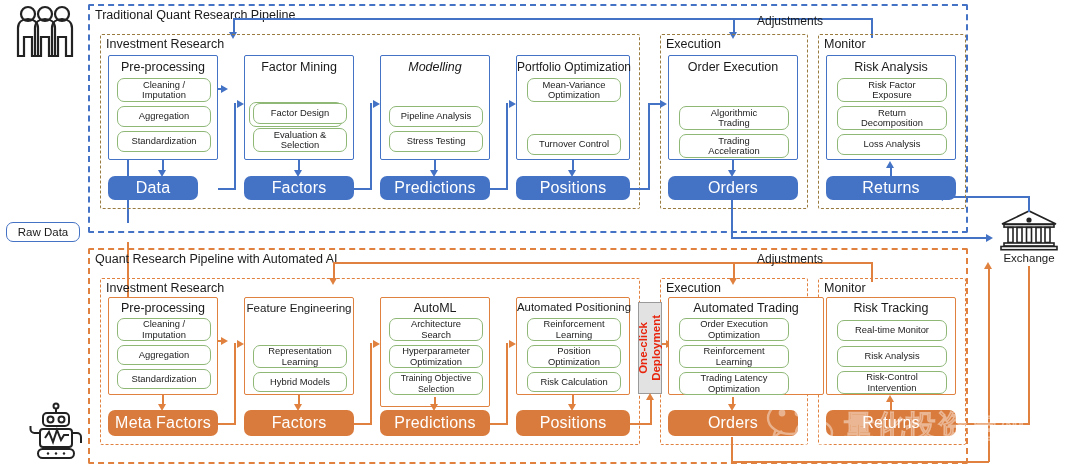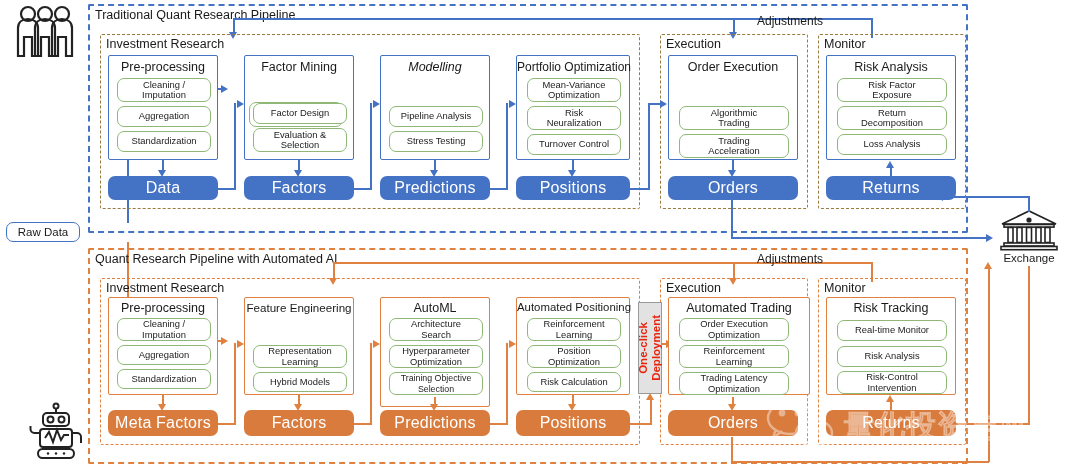--- a/index.html
+++ b/index.html
@@ -172,21 +172,21 @@
     </div>
   <div class="sub abs" style="left:8px;top:50px;width:94px;height:21px;">
       <span style="white-space:pre-line">Aggregation</span>
     </div>
   <div class="sub abs" style="left:8px;top:75px;width:94px;height:21px;">
       <span style="white-space:pre-line">Standardization</span>
     </div>
 </div>
 <div class="ln" style="left:162px;top:160px;width:1.6px;height:12px;"></div>
 <div class="ah down" style="left:158px;top:170px;"></div>
-<div class="bar abs" style="left:108px;top:176px;width:110px;height:24px;">
+<div class="bar abs" style="left:108px;top:176px;width:90px;height:24px;">
     <span>Data</span>
   </div>
 
 <div class="card abs" style="left:244px;top:55px;width:110px;height:105px;">
   <div class="card-title" style="margin-top:4px;">Factor Mining</div>
   <div class="sub abs" style="left:4px;top:22px;width:94px;height:25px;margin-top:24px;">
       <span style="white-space:pre-line">Data Analysis</span>
     </div>
   <div class="sub abs" style="left:8px;top:47px;width:94px;height:21px;">
       <span style="white-space:pre-line">Factor Design</span>
@@ -221,24 +221,20 @@
   </div>
 <div class="ln" style="left:354px;top:188px;width:18px;height:1.6px;"></div>
 <div class="ln" style="left:370px;top:103px;width:1.6px;height:86px;"></div>
 <div class="ah right" style="left:373px;top:100px;"></div>
 
 <div class="card abs" style="left:516px;top:55px;width:114px;height:105px;">
   <div class="card-title" style="margin-top:4px;font-size:12px;">Portfolio Optimization</div>
   <div class="sub abs" style="left:10px;top:22px;width:94px;height:24px;">
       <span style="white-space:pre-line">Mean-Variance
 Optimization</span>
-    </div>
-  <div class="sub abs" style="left:10px;top:50px;width:94px;height:24px;">
-      <span style="white-space:pre-line">Risk
-Neuralization</span>
     </div>
   <div class="sub abs" style="left:10px;top:78px;width:94px;height:21px;">
       <span style="white-space:pre-line">Turnover Control</span>
     </div>
 </div>
 <div class="ln" style="left:572px;top:160px;width:1.6px;height:12px;"></div>
 <div class="ah down" style="left:568px;top:170px;"></div>
 <div class="bar abs" style="left:516px;top:176px;width:114px;height:24px;">
     <span>Positions</span>
   </div>
@@ -393,21 +389,21 @@
 <div class="occ abs" style="left:638px;top:302px;width:24px;height:92px;">
   <span style="white-space:pre-line">One-click
 Deployment</span>
 </div>
 <div class="ln o" style="left:630px;top:423px;width:22px;height:1.6px;"></div>
 <div class="ln o" style="left:650px;top:398px;width:1.6px;height:26px;"></div>
 <div class="ah up o" style="left:646px;top:393px;"></div>
 <div class="ln o" style="left:662px;top:343px;width:8px;height:1.6px;"></div>
 <div class="ah right o" style="left:666px;top:340px;"></div>
 
-<div class="card orange abs" style="left:668px;top:297px;width:142px;height:98px;">
+<div class="card orange abs" style="left:668px;top:297px;width:156px;height:98px;">
   <div class="card-title" style="margin-top:3px;">Automated Trading</div>
   <div class="sub abs" style="left:10px;top:20px;width:110px;height:23px;">
       <span style="white-space:pre-line">Order Execution
 Optimization</span>
     </div>
   <div class="sub abs" style="left:10px;top:47px;width:110px;height:23px;">
       <span style="white-space:pre-line">Reinforcement
 Learning</span>
     </div>
   <div class="sub abs" style="left:10px;top:74px;width:110px;height:23px;">

